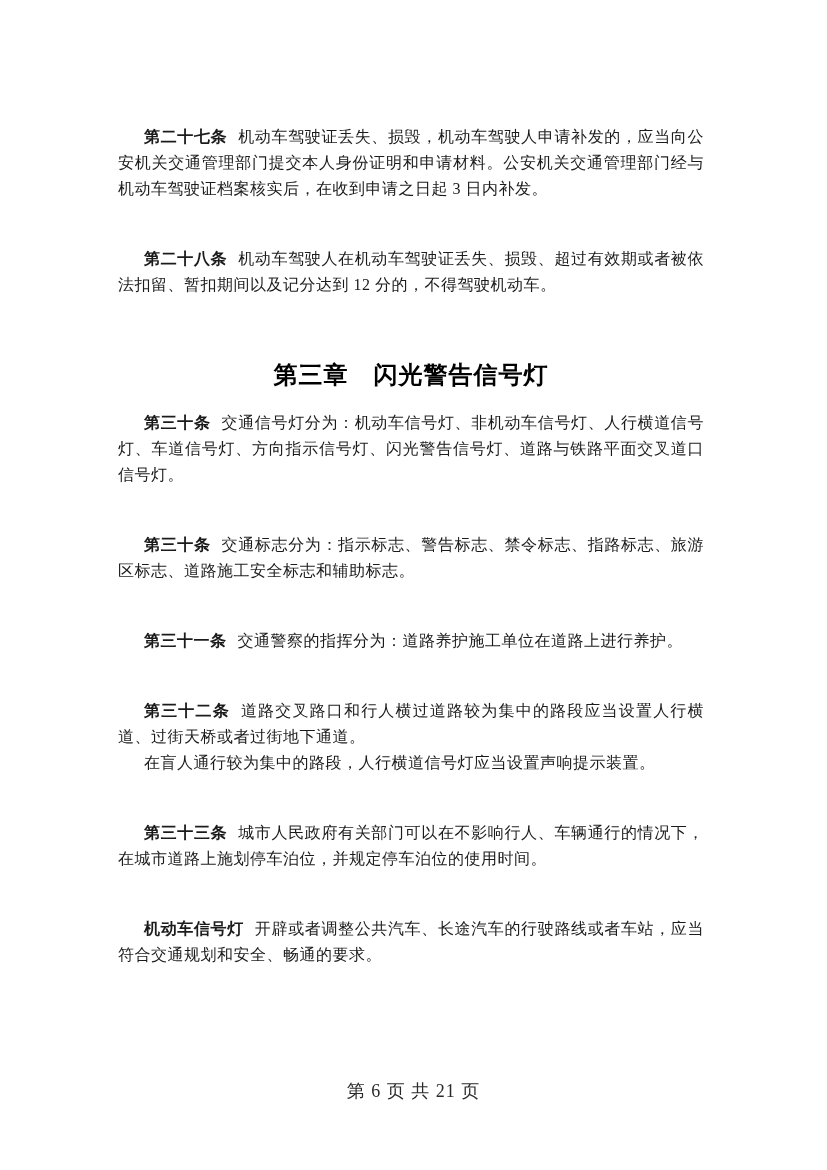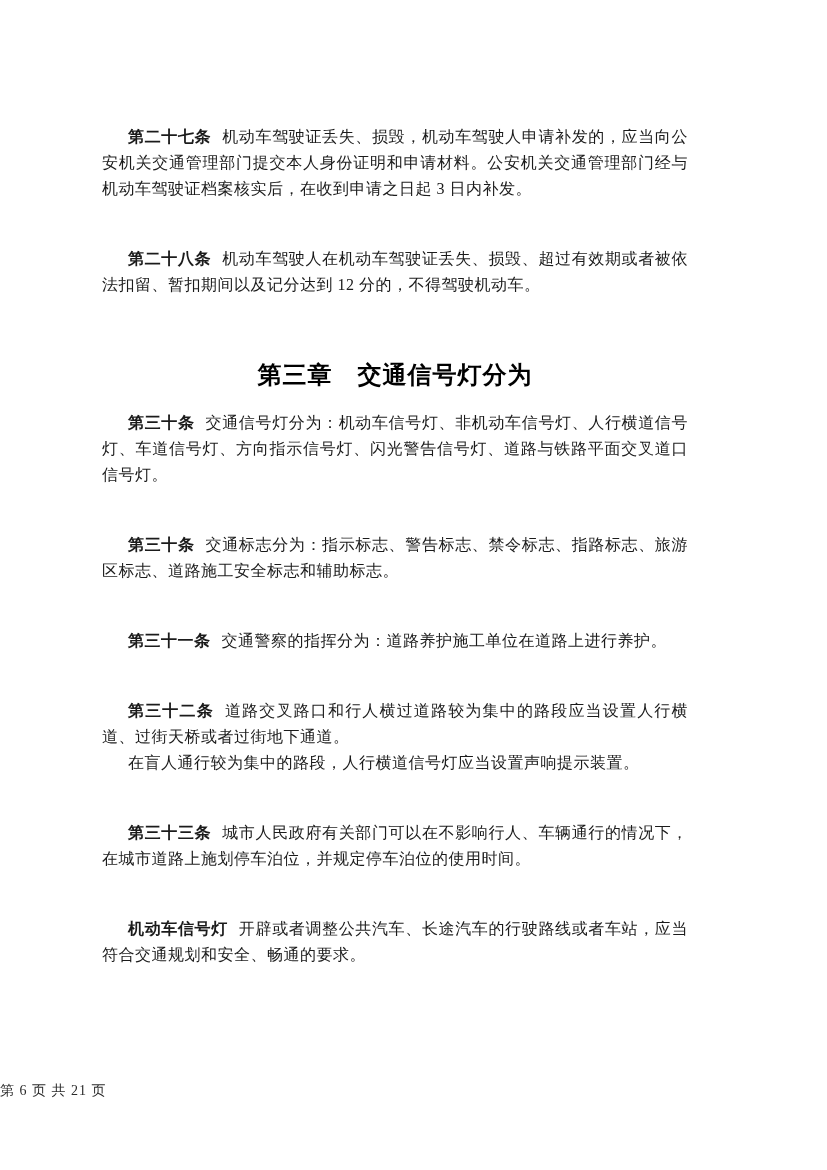--- a/index.html
+++ b/index.html
@@ -11,21 +11,21 @@
     position: relative;
     width: 827px;
     height: 1170px;
     background: #ffffff;
     overflow: hidden;
     font-family: "Liberation Serif", "DejaVu Serif", serif;
     color: #1b1b1b;
   }
   .content {
     position: absolute;
-    left: 102px;
+    left: 118px;
     top: 124px;
     width: 586px;
   }
   .article {
     margin: 0 0 44px 0;
   }
   .para {
     margin: 0;
     font-size: 16px;
     line-height: 26px;
@@ -45,42 +45,42 @@
     line-height: 34px;
     text-align: center;
     color: #000000;
     letter-spacing: 1px;
   }
   .footer {
     position: absolute;
     left: 0;
     top: 1082px;
     width: 100%;
-    text-align: left;
-    font-size: 14px;
+    text-align: center;
+    font-size: 18px;
     line-height: 18px;
     color: #2a2a2a;
     letter-spacing: 1px;
   }
 </style>
 </head>
 <body>
 
 <div class="page">
   <div class="content">
 
     <div class="article">
       <p class="para"><b class="art-label">第二十七条</b><span>机动车驾驶证丢失、损毁，机动车驾驶人申请补发的，应当向公安机关交通管理部门提交本人身份证明和申请材料。公安机关交通管理部门经与机动车驾驶证档案核实后，在收到申请之日起 3 日内补发。</span></p>
     </div>
 
     <div class="article">
       <p class="para"><b class="art-label">第二十八条</b><span>机动车驾驶人在机动车驾驶证丢失、损毁、超过有效期或者被依法扣留、暂扣期间以及记分达到 12 分的，不得驾驶机动车。</span></p>
     </div>
 
-    <h1 class="chapter">第三章　交通信号灯分为</h1>
+    <h1 class="chapter">第三章　闪光警告信号灯</h1>
 
     <div class="article">
       <p class="para"><b class="art-label">第三十条</b><span>交通信号灯分为：机动车信号灯、非机动车信号灯、人行横道信号灯、车道信号灯、方向指示信号灯、闪光警告信号灯、道路与铁路平面交叉道口信号灯。</span></p>
     </div>
 
     <div class="article">
       <p class="para"><b class="art-label">第三十条</b><span>交通标志分为：指示标志、警告标志、禁令标志、指路标志、旅游区标志、道路施工安全标志和辅助标志。</span></p>
     </div>
 
     <div class="article">

